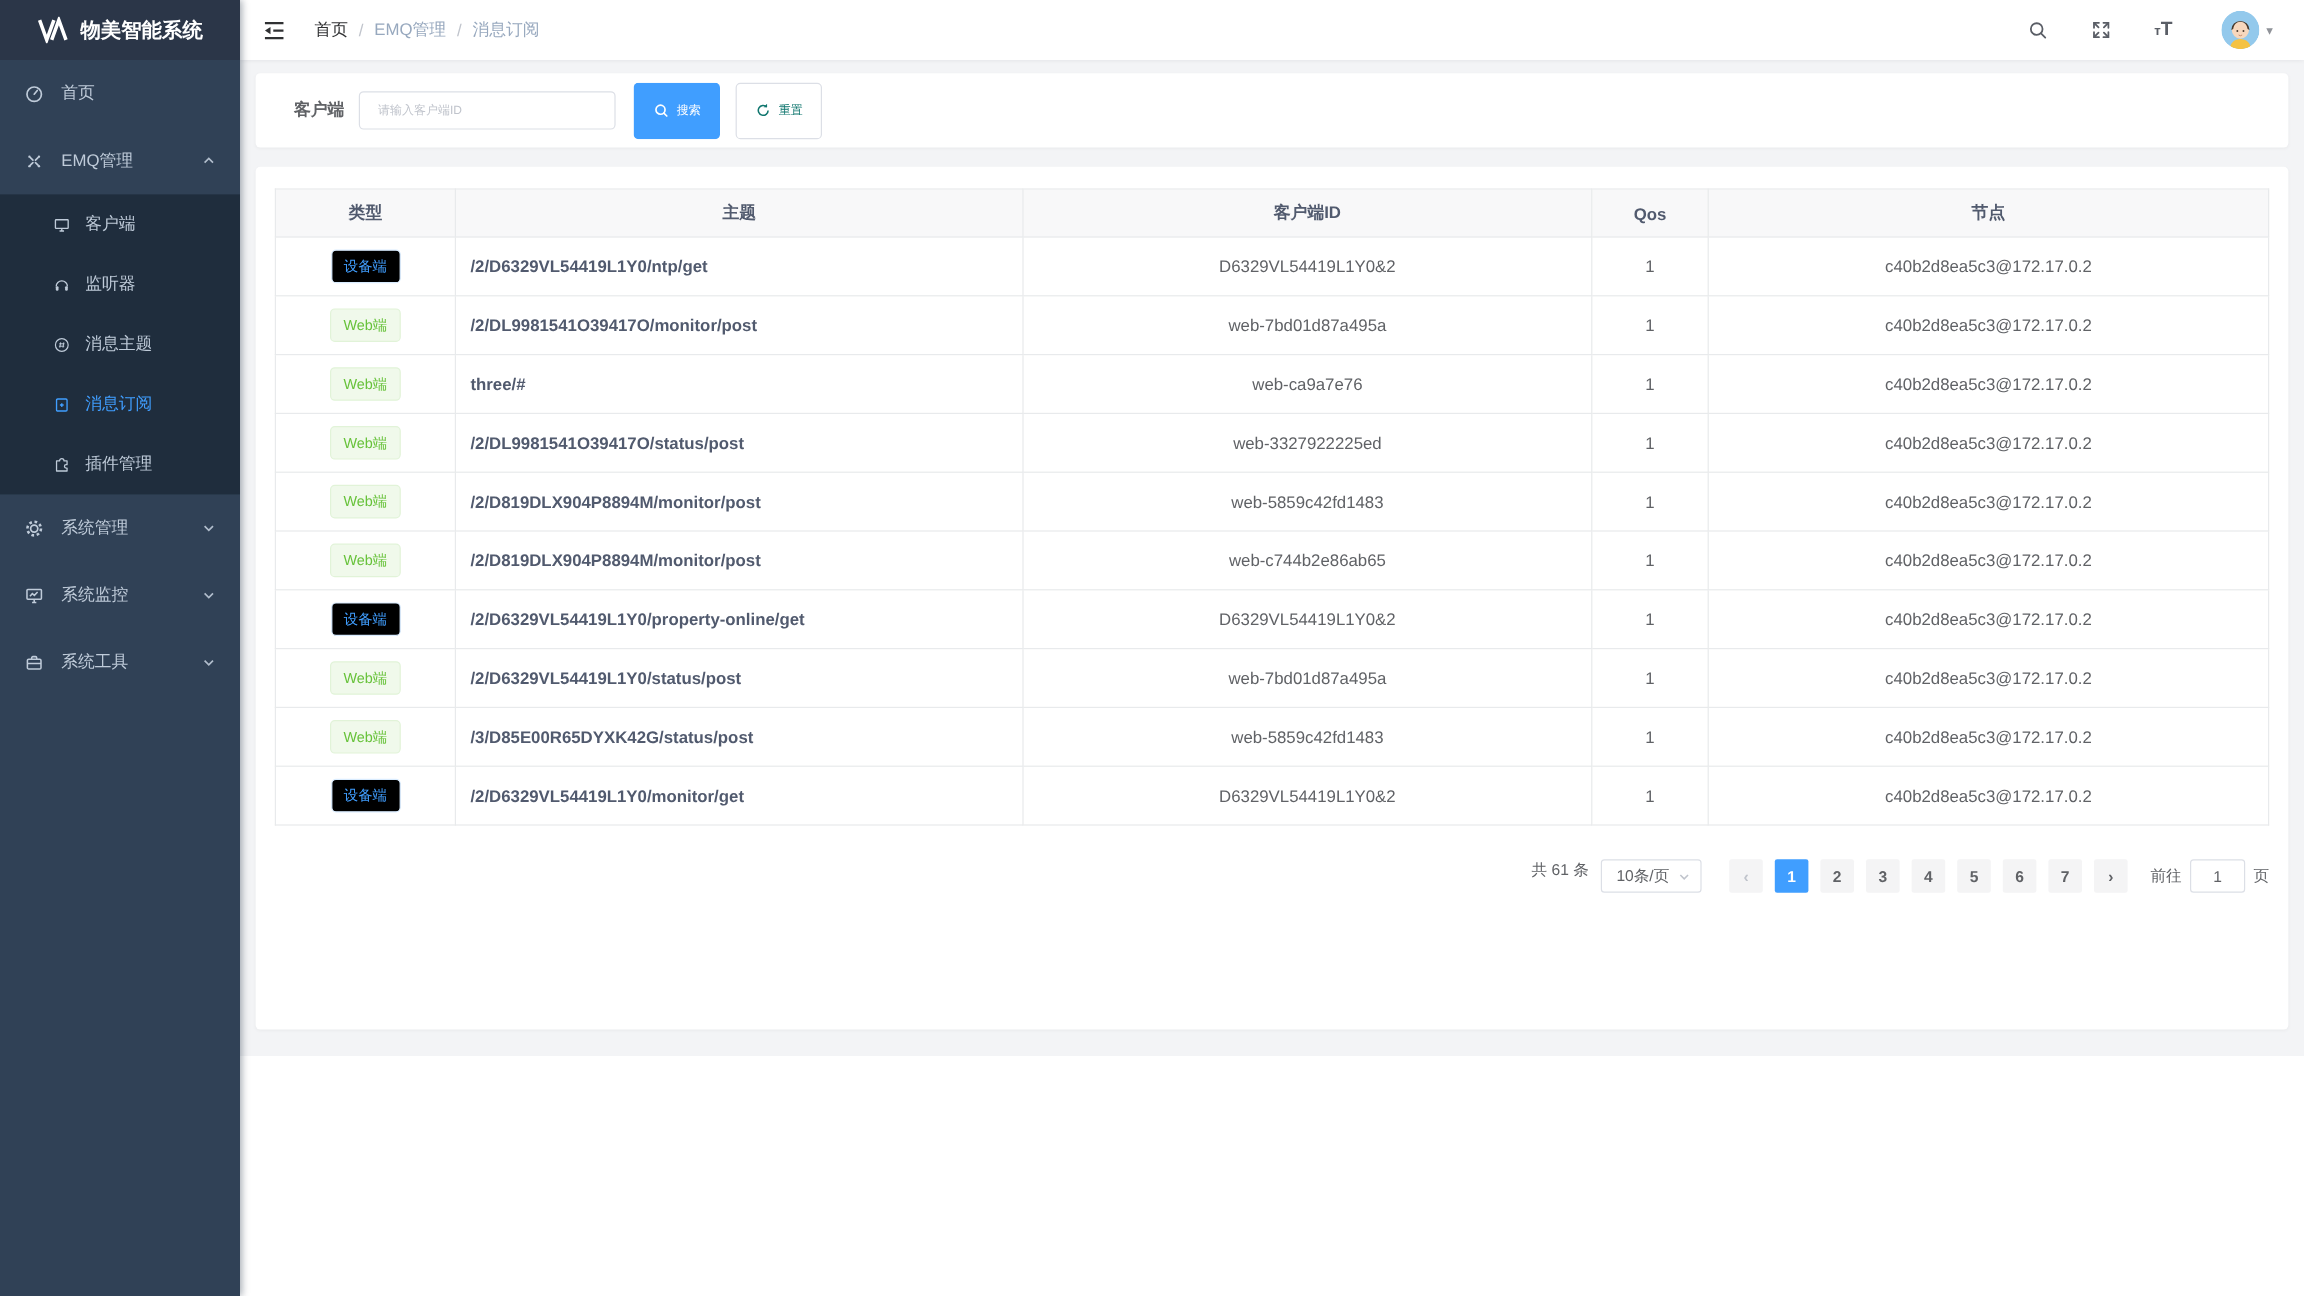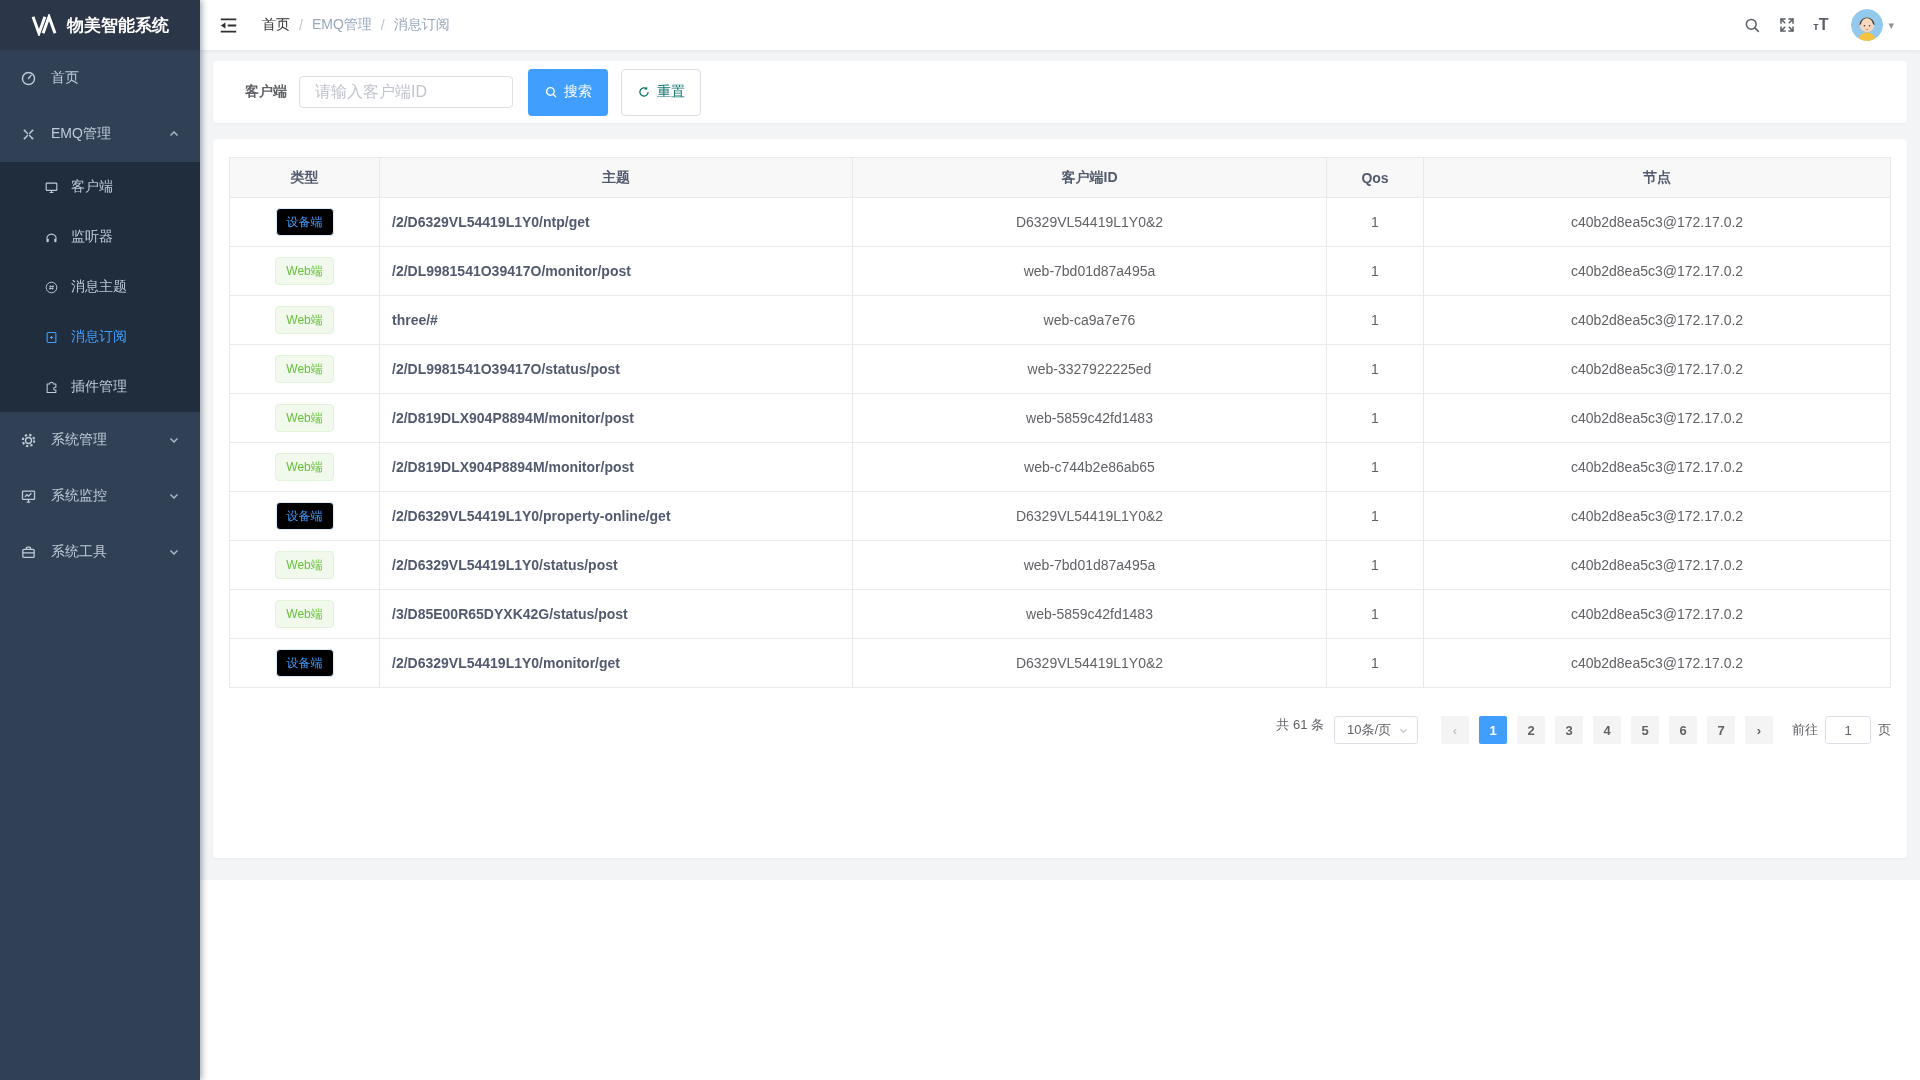--- a/index.html
+++ b/index.html
@@ -24,39 +24,39 @@
 
   
   .main { margin-left:200px; }
   .navbar { height:50px; background:#fff; display:flex; align-items:center;
     padding:0 26px 0 19px; box-shadow:0 1px 4px rgba(0,21,41,.08); position:relative; z-index:5; }
   .hamburger { width:19px; height:17px; color:#303133; cursor:pointer; }
   .breadcrumb { display:flex; align-items:center; gap:9px; font-size:14px; margin-left:24px; }
   .bc-first { color:#303133; cursor:pointer; }
   .bc-sep { color:#c0c4cc; }
   .bc-rest { color:#97a8be; }
-  .nav-right { margin-left:auto; display:flex; align-items:center; gap:17px; color:#5a5e66; }
+  .nav-right { margin-left:auto; display:flex; align-items:center; gap:35px; color:#5a5e66; }
   .nav-icon { width:18px; height:18px; cursor:pointer; }
   .tt-icon { font-size:16px; font-weight:bold; color:#5a5e66; cursor:pointer; letter-spacing:0; }
   .tt-icon .small-t { font-size:11px; }
   .avatar-wrap { display:flex; align-items:center; gap:5px; margin-left:6px; cursor:pointer; }
   .avatar { width:32px; height:32px; border-radius:50%; overflow:hidden; }
   .caret { color:#909399; font-size:11px; }
 
   .app-main { background:#f3f4f6; padding:11px 13px; height:830px; }
   .card { background:#fff; border-radius:4px; box-shadow:0 1px 3px rgba(0,0,0,.04); }
 
   
   .search-card { height:62px; display:flex; align-items:center; padding-left:32px; margin-bottom:16px; }
   .search-label { font-size:14px; font-weight:bold; color:#606266; margin-right:12px; }
   .search-input { width:214px; height:32px; border:1px solid #dcdfe6; border-radius:4px;
-    padding:0 15px; font-size:16px; color:#606266; outline:none;
+    padding:0 15px; font-size:10px; color:#606266; outline:none;
     font-family:"Liberation Sans","DejaVu Sans",sans-serif; }
   .search-input::placeholder { color:#c0c4cc; }
-  .btn { height:47px; border-radius:4px; font-size:14px; display:inline-flex;
+  .btn { height:47px; border-radius:4px; font-size:10px; display:inline-flex;
     align-items:center; gap:6px; padding:0 15px; cursor:pointer; border:1px solid transparent;
     font-family:"Liberation Sans","DejaVu Sans",sans-serif; }
   .btn-primary { background:#409eff; color:#fff; margin-left:15px; }
   .btn-plain { background:#fff; color:#0f766e; border-color:#dcdfe6; margin-left:13px; }
   .btn .b-icon { width:14px; height:14px; }
 
   
   .table-card { height:719px; padding:18px 16px 0; }
   table { width:100%; border-collapse:collapse; table-layout:fixed; font-size:14px; color:#606266; }
   th { background:#f8f8f9; color:#515a6e; font-weight:bold; height:40px;

